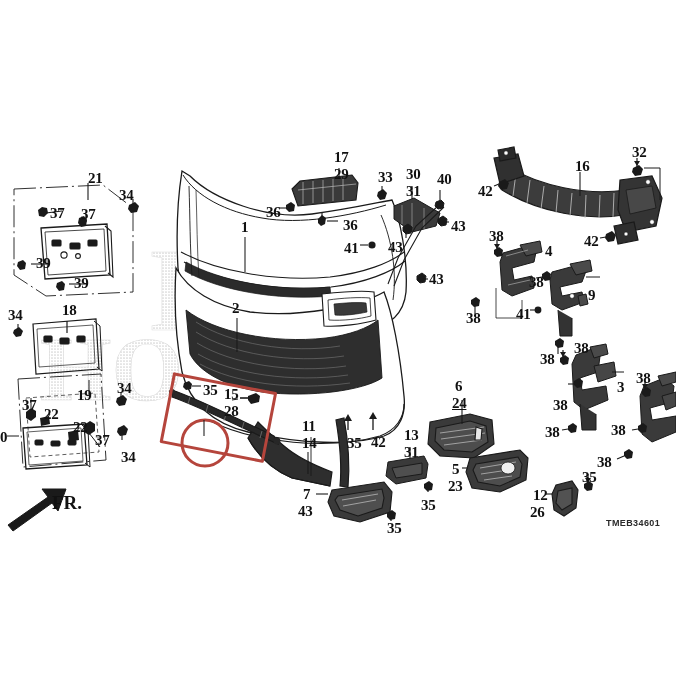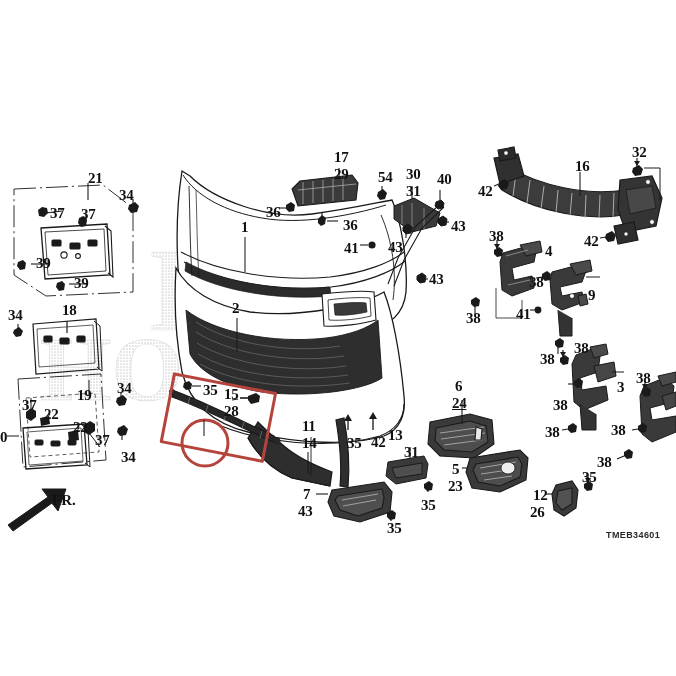--- a/index.html
+++ b/index.html
@@ -2,23 +2,23 @@
 <html><head>
 <meta charset="utf-8">
 <style>
   html,body{margin:0;padding:0;background:#fff;}
   body{width:676px;height:676px;font-family:"Liberation Sans",sans-serif;overflow:hidden;}
   #stage{position:relative;width:676px;height:676px;background:#fff;}
   svg#dwg{position:absolute;left:0;top:0;width:676px;height:676px;}
   .lbl{position:absolute;font-family:"Liberation Serif",serif;font-weight:700;color:#111;
        font-size:15px;line-height:15px;white-space:nowrap;letter-spacing:-0.3px;}
   .code{position:absolute;font-family:"Liberation Sans",sans-serif;font-size:9px;
-        font-weight:700;color:#2a2a2a;letter-spacing:0.4px;margin-top:12px;}
+        font-weight:700;color:#2a2a2a;letter-spacing:0.4px;}
   .frtxt{position:absolute;font-family:"Liberation Serif",serif;font-weight:700;
-         font-size:15px;color:#111;}
+         font-size:19px;color:#111;}
 </style>
 </head>
 <body>
 
 <div id="stage">
 
 <svg id="dwg" viewBox="0 0 676 676">
   <defs>
     <pattern id="hatchdot" width="3" height="3" patternUnits="userSpaceOnUse">
       <circle cx="1" cy="1" r="0.85" fill="#cfcfcf"></circle>
@@ -454,21 +454,21 @@
       <div class="lbl" style="left: 95px; top: 433px;">37</div>
       <div class="lbl" style="left: 117px; top: 381px;">34</div>
       <div class="lbl" style="left: 121px; top: 450px;">34</div>
       <div class="lbl" style="left: 0px; top: 430px;">0</div>
       <div class="lbl" style="left: 241px; top: 220px;">1</div>
       <div class="lbl" style="left: 232px; top: 301px;">2</div>
       <div class="lbl" style="left: 266px; top: 205px;">36</div>
       <div class="lbl" style="left: 334px; top: 150px;">17</div>
       <div class="lbl" style="left: 334px; top: 167px;">29</div>
       <div class="lbl" style="left: 343px; top: 218px;">36</div>
-      <div class="lbl" style="left: 378px; top: 170px;">54</div>
+      <div class="lbl" style="left: 378px; top: 170px;">33</div>
       <div class="lbl" style="left: 406px; top: 167px;">30</div>
       <div class="lbl" style="left: 406px; top: 184px;">31</div>
       <div class="lbl" style="left: 437px; top: 172px;">40</div>
       <div class="lbl" style="left: 451px; top: 219px;">43</div>
       <div class="lbl" style="left: 388px; top: 240px;">43</div>
       <div class="lbl" style="left: 429px; top: 272px;">43</div>
       <div class="lbl" style="left: 344px; top: 241px;">41</div>
       <div class="lbl" style="left: 575px; top: 159px;">16</div>
       <div class="lbl" style="left: 632px; top: 145px;">32</div>
       <div class="lbl" style="left: 478px; top: 184px;">42</div>
@@ -487,21 +487,21 @@
       <div class="lbl" style="left: 636px; top: 371px;">38</div>
       <div class="lbl" style="left: 611px; top: 423px;">38</div>
       <div class="lbl" style="left: 597px; top: 455px;">38</div>
       <div class="lbl" style="left: 203px; top: 383px;">35</div>
       <div class="lbl" style="left: 224px; top: 387px;">15</div>
       <div class="lbl" style="left: 224px; top: 404px; text-align: center;">28</div>
       <div class="lbl" style="left: 302px; top: 419px;">11</div>
       <div class="lbl" style="left: 302px; top: 436px;">14</div>
       <div class="lbl" style="left: 347px; top: 436px;">35</div>
       <div class="lbl" style="left: 371px; top: 435px;">42</div>
-      <div class="lbl" style="left: 388px; top: 428px; font-family: Liberation Serif, serif;">13</div>
+      <div class="lbl" style="left: 404px; top: 428px; font-family: Liberation Serif, serif;">13</div>
       <div class="lbl" style="left: 404px; top: 445px;">31</div>
       <div class="lbl" style="left: 421px; top: 498px;">35</div>
       <div class="lbl" style="left: 303px; top: 487px;">7</div>
       <div class="lbl" style="left: 298px; top: 504px;">43</div>
       <div class="lbl" style="left: 387px; top: 521px;">35</div>
       <div class="lbl" style="left: 455px; top: 379px;">6</div>
       <div class="lbl" style="left: 452px; top: 396px; text-decoration: underline;">24</div>
       <div class="lbl" style="left: 452px; top: 462px;">5</div>
       <div class="lbl" style="left: 448px; top: 479px;">23</div>
       <div class="lbl" style="left: 533px; top: 488px;">12</div>

